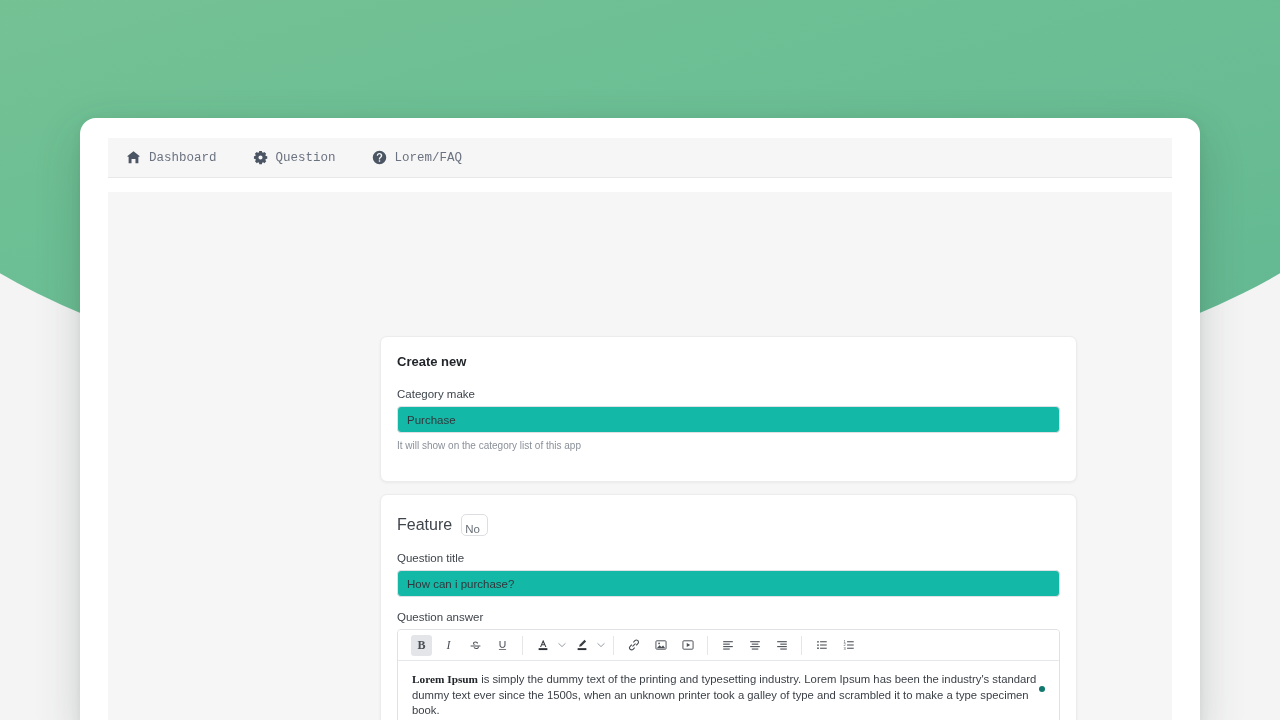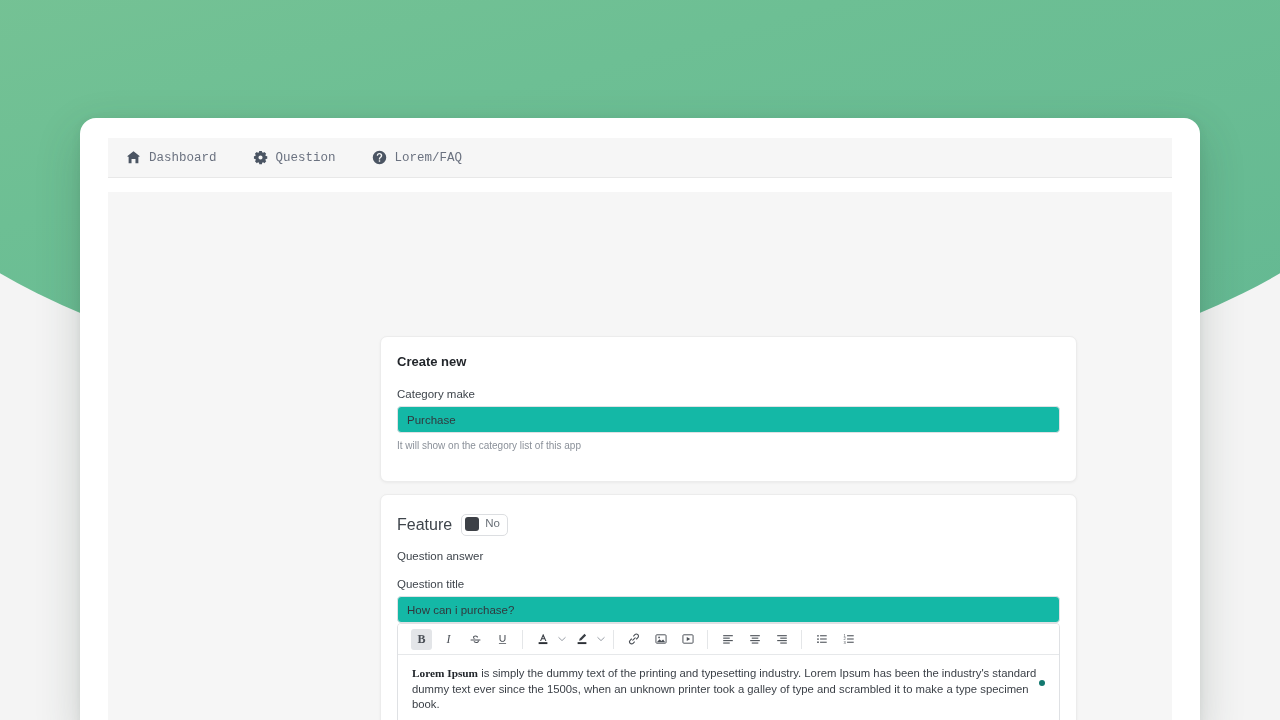--- a/index.html
+++ b/index.html
@@ -84,21 +84,21 @@
   }
   .help-text { font-size: 10px; color: #8a9099; margin-top: 7px; }
 
   
   .feature-row { display: flex; align-items: center; gap: 9px; padding: 19px 16px 0 16px; }
   .feature-label { font-size: 16px; color: #3f454c; }
   .toggle {
     display: inline-flex; align-items: flex-start; gap: 6px;
     border: 1px solid #dcdee1; border-radius: 5px;
     background: #fff; padding: 2px 7px 2px 3px;
-    cursor: pointer; height: 22px;
+    cursor: pointer; height: 22px; flex-direction: column;
   }
   .toggle-knob { width: 14px; height: 14px; border-radius: 3px; background: #3c4046; }
   .toggle-text { font-size: 11.5px; color: #6a7078; }
 
   
   .editor-wrap { margin: 0 16px; border: 1px solid #dfe1e4; border-radius: 4px; background: #fff; overflow: hidden; }
   .toolbar {
     display: flex; align-items: center; height: 31px;
     border-bottom: 1px solid #e6e8ea;
     padding: 0 4px; background: #fff;
@@ -180,27 +180,27 @@
       <div class="card" id="card-question">
 
         <div class="feature-row">
           <span class="feature-label">Feature</span>
           <span class="toggle">
             <span class="toggle-knob"></span>
             <span class="toggle-text">No</span>
           </span>
         </div>
 
-        <div class="field" style="margin-top:14px;">
-          <div class="field-label">Question answer</div>
-        </div>
-
         <div class="field" style="margin-top:16px;">
           <div class="field-label">Question title</div>
           <input class="text-input" type="text" value="How can i purchase?" style="">
+        </div>
+
+        <div class="field" style="margin-top:14px;">
+          <div class="field-label">Question answer</div>
         </div>
 
         <div class="editor-wrap">
 
           <div class="toolbar">
 
             <div class="tb-group">
               <div class="tb-btn active" style="font-weight:bold;font-family:'Liberation Serif',serif;">B</div>
               <div class="tb-btn" style="font-style:italic;font-family:'Liberation Serif',serif;">I</div>
               <div class="tb-btn">

